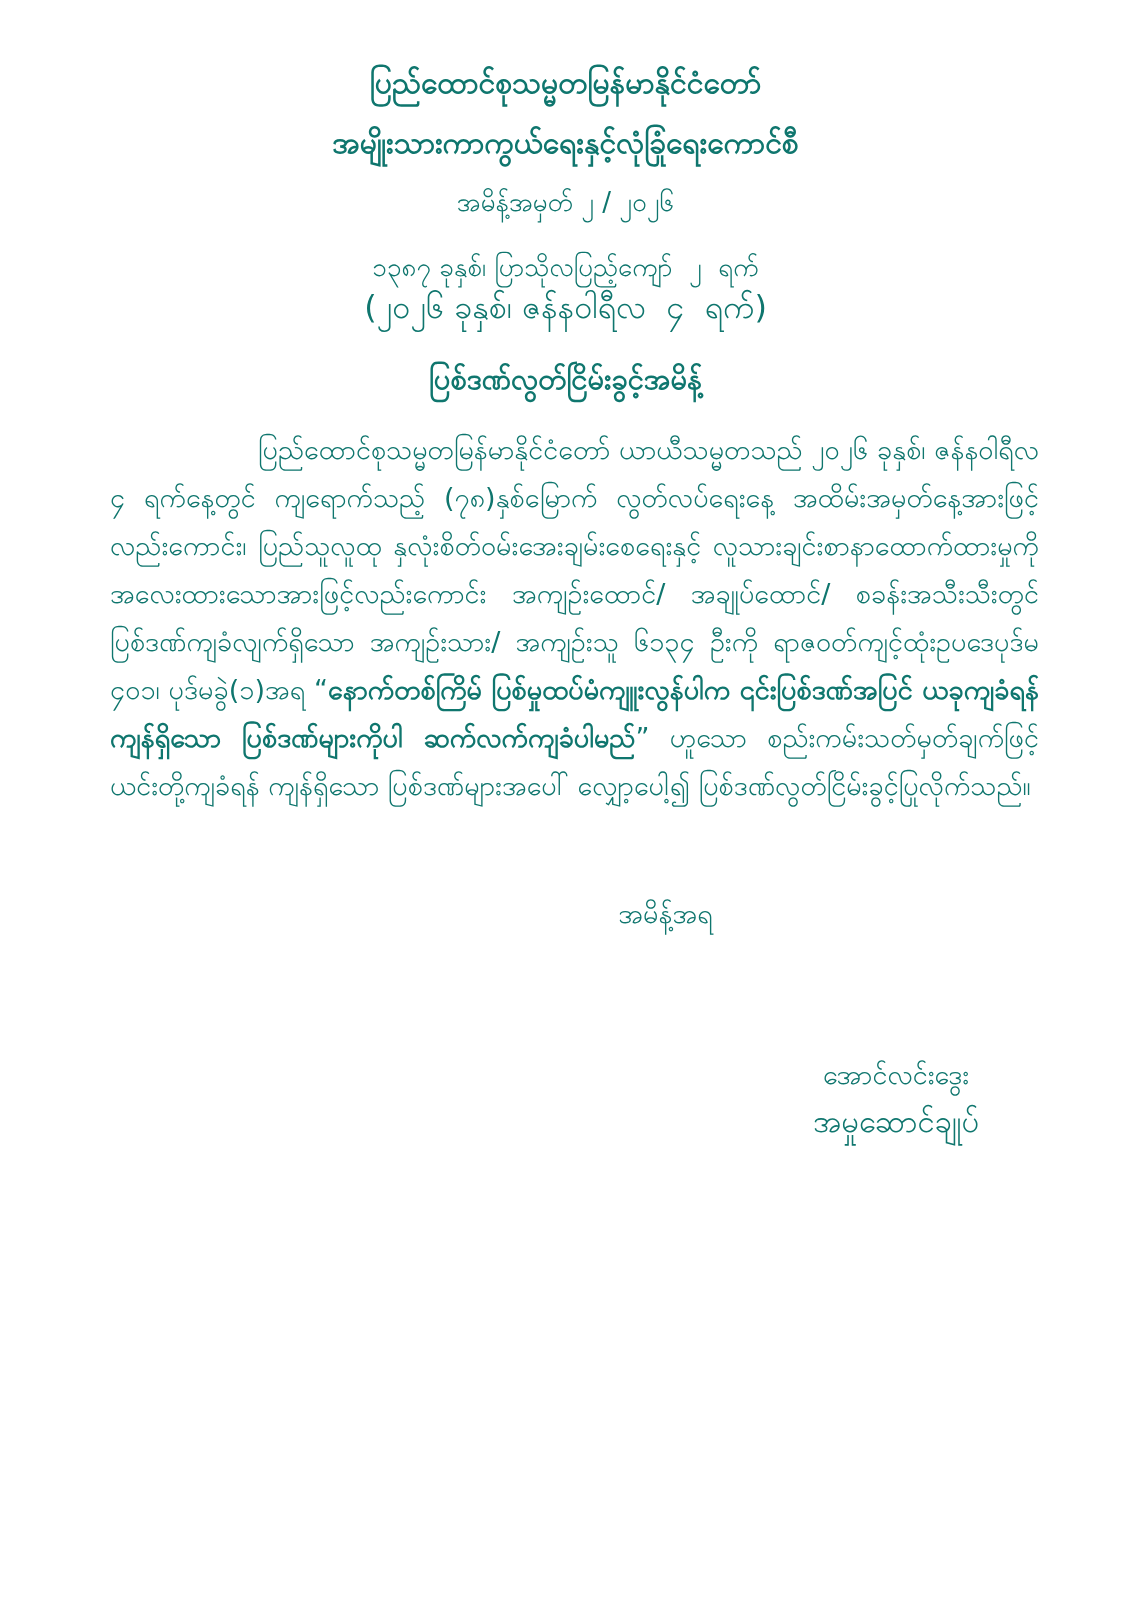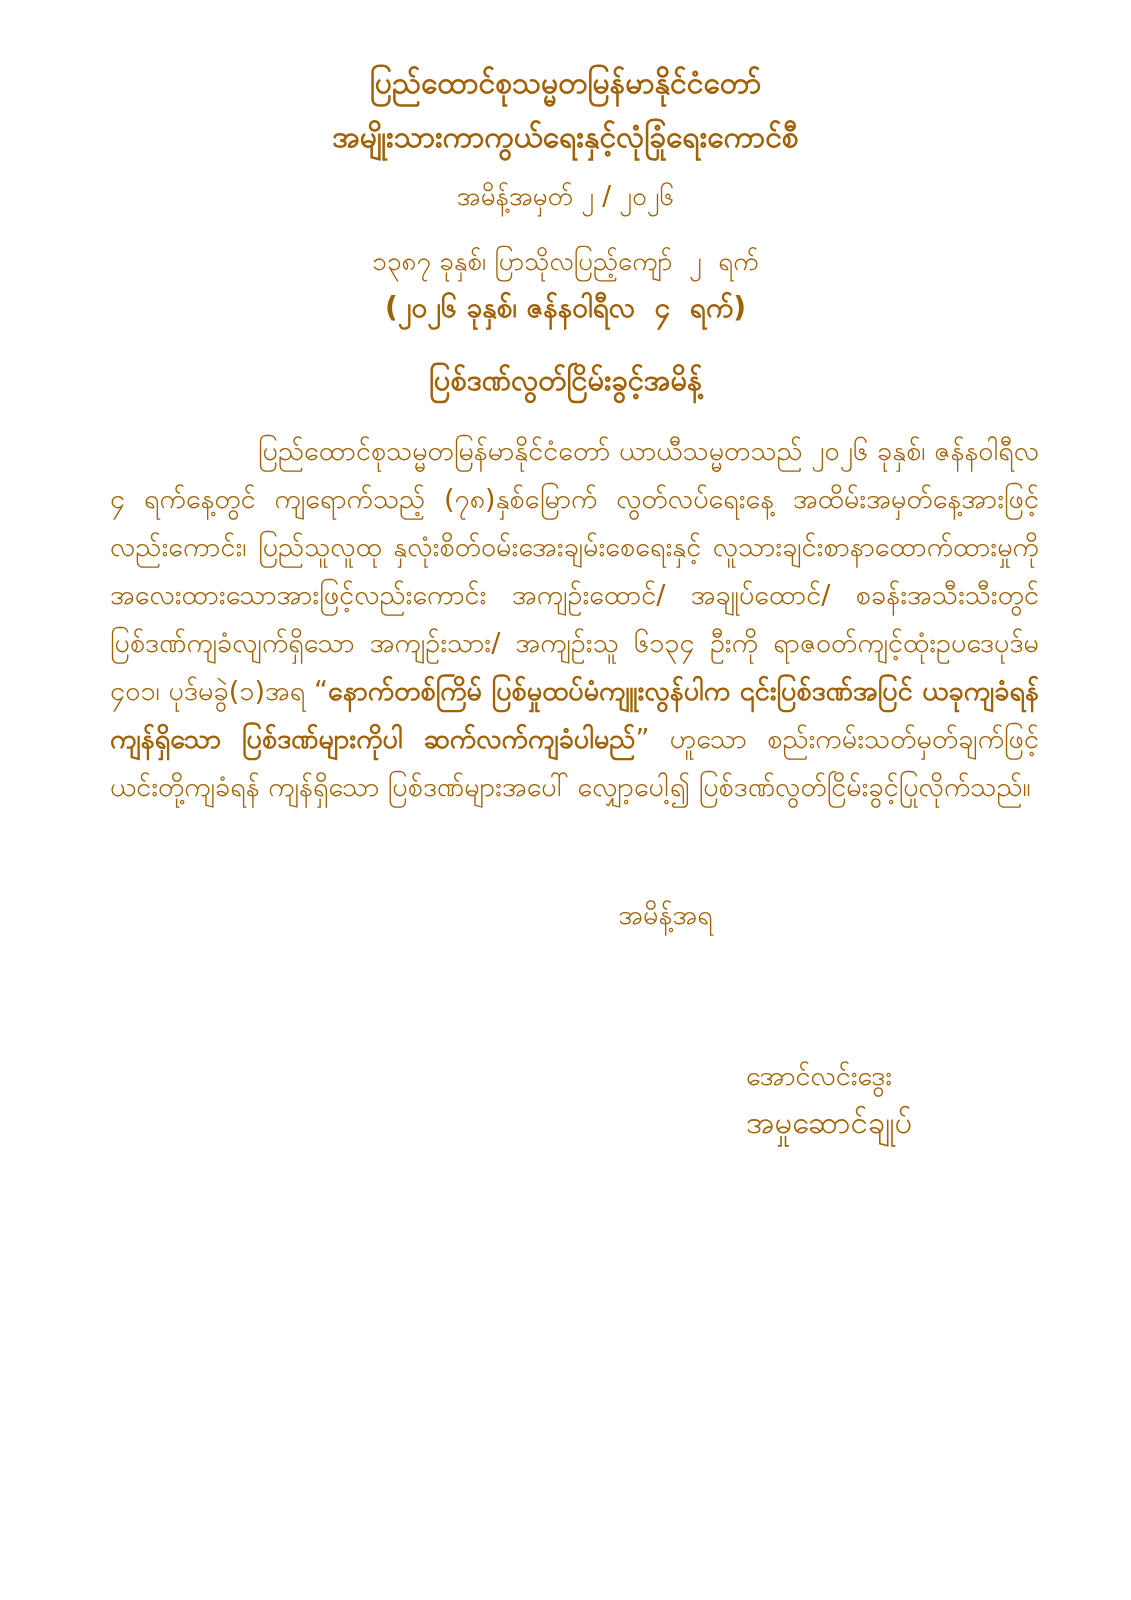--- a/index.html
+++ b/index.html
@@ -6,61 +6,59 @@
     margin: 0;
     padding: 0;
     background: #ffffff;
   }
   .page {
     position: relative;
     width: 1131px;
     min-height: 1600px;
     margin: 0 auto;
     background: #ffffff;
-    color: #a16207;
+    color: #0f766e;
     box-sizing: border-box;
     padding: 58px 92px 0 92px;
     font-family: "DejaVu Sans", sans-serif;
     overflow: hidden;
   }
   .h-state {
     font-size: 30px;
     font-weight: 700;
     line-height: 50px;
     text-align: center;
     margin: 0;
   }
   .h-council {
     font-size: 30px;
     font-weight: 700;
     line-height: 50px;
     text-align: center;
-    margin: 4px;
+    margin: 10px;
   }
   .order-no {
     font-size: 26px;
     font-weight: 400;
     line-height: 40px;
     text-align: center;
     margin-top: 14px;
   }
   .date-my {
     font-size: 26px;
     line-height: 40px;
     text-align: center;
     margin-top: 25px;
     white-space: pre-wrap;
   }
   .date-greg {
-    font-size: 28px;
+    font-size: 32px;
     line-height: 40px;
     text-align: center;
-    margin-top: 7px;
     white-space: pre-wrap;
-    font-weight: bold;
   }
   .order-title {
     font-size: 29px;
     font-weight: 700;
     line-height: 46px;
     text-align: center;
     margin: 29px 0 0 0;
   }
   .body-para {
     font-size: 27px;
@@ -75,21 +73,21 @@
   .by-order {
     font-size: 27px;
     line-height: 40px;
     text-align: center;
     padding-left: 200px; 
     margin-top: 84px;
   }
   .signature-block {
     width: 300px;
     margin: 118px -7px 0 auto;
-    text-align: left;
+    text-align: center;
   }
   .sig-name {
     font-size: 27px;
     line-height: 46px;
   }
   .sig-title {
     font-size: 31px;
     line-height: 46px;
   }
 </style>

